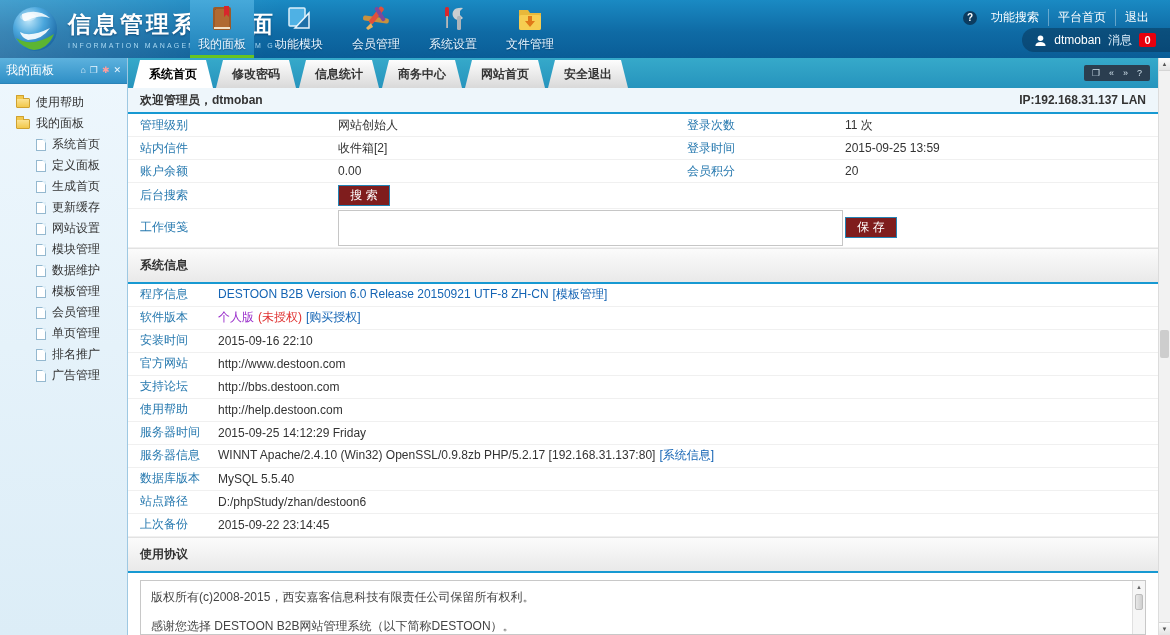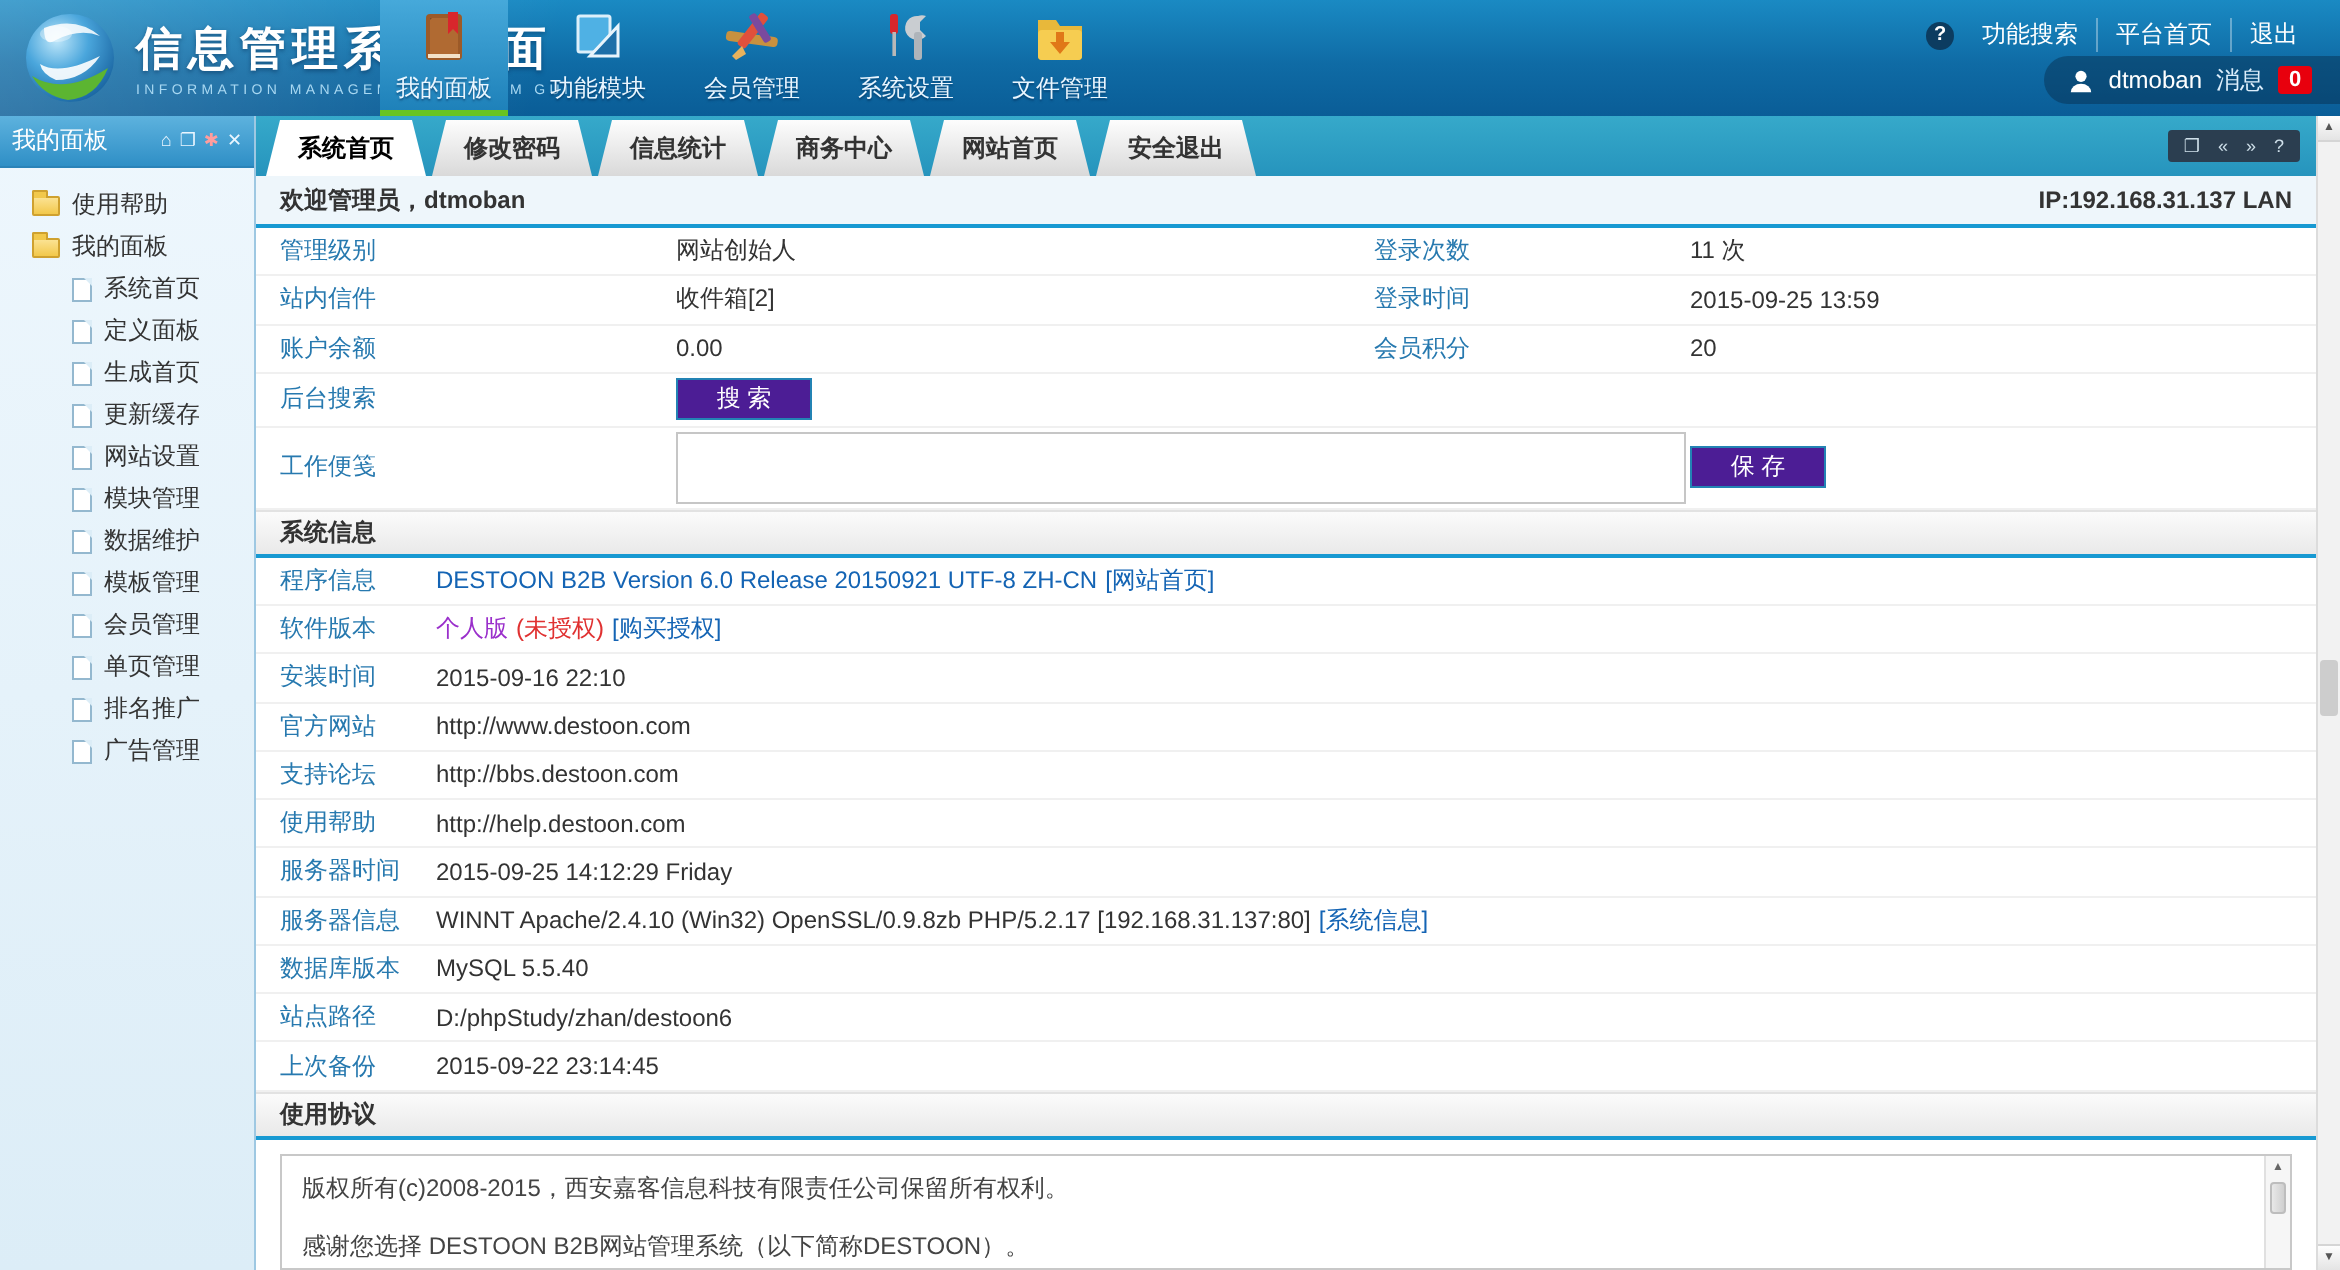--- a/index.html
+++ b/index.html
@@ -78,23 +78,23 @@
   
   .panel-row { display:grid; grid-template-columns:210px 337px 170px 1fr; align-items:center; height:25px;
       border-bottom:1px solid #f0f0f0; font-size:12px; }
   .panel-row.tall { height:28px; }
   .panel-row.note { height:42px; }
   .cell-label { color:#2779af; padding-left:12px; }
   .cell-value { color:#333; }
   .panel-input { grid-column:2 / 4; width:505px; height:20px; border:1px solid #c6c6c6; font-size:12px; padding:0 5px; color:#333; }
   .panel-input::placeholder { color:#999; }
   .panel-textarea { grid-column:2 / 4; width:505px; height:36px; border:1px solid #c6c6c6; font-size:12px; padding:2px 5px; resize:none; }
-  .btn { width:68px; height:21px; background:#4c1d95; border:1px solid #2383b4; color:#fff; font-size:12px; cursor:pointer; }
-
-  .section-head { height:24px; background:linear-gradient(180deg,#fbfbfb,#e9e9e9); border-top:1px solid #e2e2e2;
+  .btn { width:52px; height:21px; background:#7f1d1d; border:1px solid #2383b4; color:#fff; font-size:12px; cursor:pointer; }
+
+  .section-head { height:36px; background:linear-gradient(180deg,#fbfbfb,#e9e9e9); border-top:1px solid #e2e2e2;
       border-bottom:2px solid #1799d2; display:flex; align-items:center; padding-left:12px;
       font-size:12px; font-weight:bold; color:#333; flex:none; }
 
   .sys-row { display:grid; grid-template-columns:90px 1fr; align-items:center; height:25px; border-bottom:1px solid #f0f0f0; font-size:12px; }
   .sys-label { color:#2779af; padding-left:12px; }
   .sys-value { color:#333; }
   .link-text { color:#1464b4; cursor:pointer; }
   .purple-text { color:#9a2fcb; cursor:pointer; }
   .red-text { color:#e03131; }
   .gap { display:inline-block; width:4px; }
@@ -330,21 +330,21 @@
         <textarea class="panel-textarea" style=""></textarea>
         <span>
           <button class="btn">保 存</button>
         </span>
       </div>
 
       <div class="section-head">系统信息</div>
 
       <div class="sys-row">
         <span class="sys-label">程序信息</span>
-        <span class="sys-value"><span class="link-text">DESTOON B2B Version 6.0 Release 20150921 UTF-8 ZH-CN</span><span class="gap"></span><span class="link-text">[网站首页]</span></span>
+        <span class="sys-value"><span class="link-text">DESTOON B2B Version 6.0 Release 20150921 UTF-8 ZH-CN</span><span class="gap"></span><span class="link-text">[模板管理]</span></span>
       </div>
       <div class="sys-row">
         <span class="sys-label">软件版本</span>
         <span class="sys-value"><span class="purple-text">个人版</span><span class="gap"></span><span class="red-text">(未授权)</span><span class="gap"></span><span class="link-text">[购买授权]</span></span>
       </div>
       <div class="sys-row">
         <span class="sys-label">安装时间</span>
         <span class="sys-value">2015-09-16 22:10</span>
       </div>
       <div class="sys-row">

